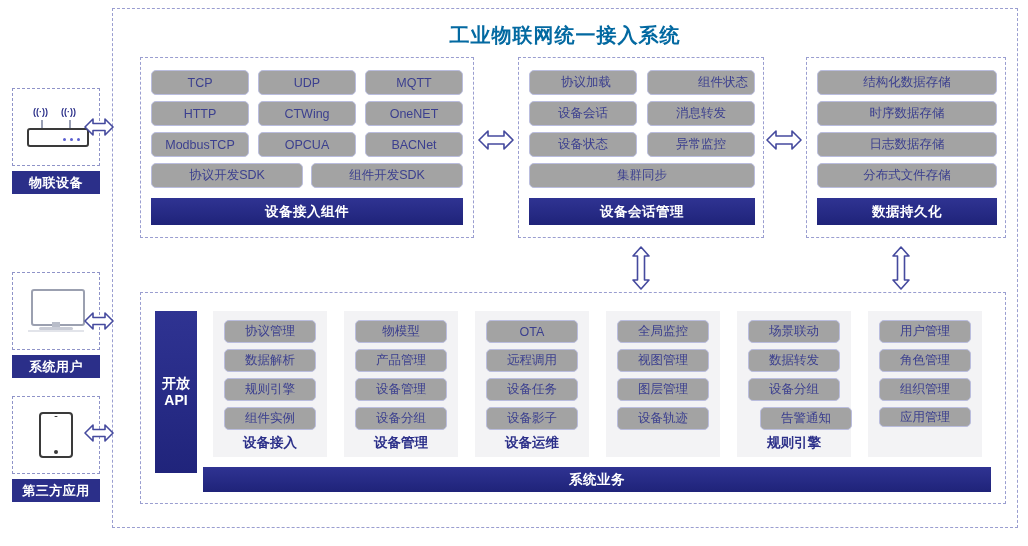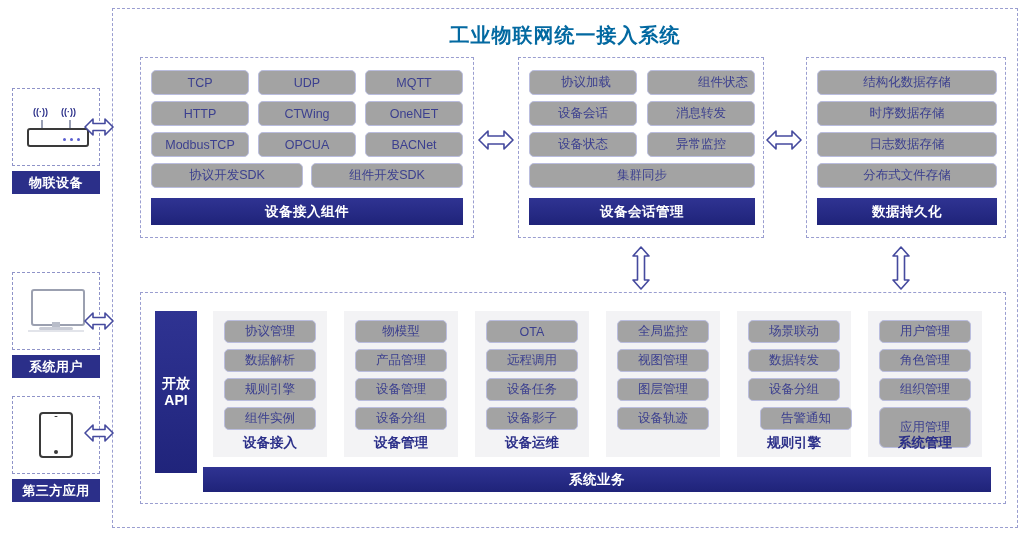--- a/index.html
+++ b/index.html
@@ -279,20 +279,19 @@
       <div class="pill" style="left:11px;top:38px;width:92px;height:23px;">数据转发</div>
       <div class="pill" style="left:11px;top:67px;width:92px;height:23px;">设备分组</div>
       <div class="pill" style="left:23px;top:96px;width:92px;height:23px;">告警通知</div>
       <div class="col-title" style="left:0;top:122px;width:114px;height:20px;">规则引擎</div>
     </div>
 
     <div class="col" style="left:727px;top:18px;width:114px;height:146px;">
       <div class="pill" style="left:11px;top:9px;width:92px;height:23px;">用户管理</div>
       <div class="pill" style="left:11px;top:38px;width:92px;height:23px;">角色管理</div>
       <div class="pill" style="left:11px;top:67px;width:92px;height:23px;">组织管理</div>
-      <div class="pill" style="left:11px;top:96px;width:92px;height:41px;border-radius:6px;">应用管理</div>
-      <div class="col-title" style="left:0;top:122px;width:114px;height:20px;">系统管理</div>
+      <div class="pill" style="left:11px;top:96px;width:92px;height:20px;">应用管理</div>
     </div>
 
     <div class="bluebar" style="left:62px;top:174px;width:788px;height:25px;">系统业务</div>
   </div>
 
 </div>
 
 </body></html>

